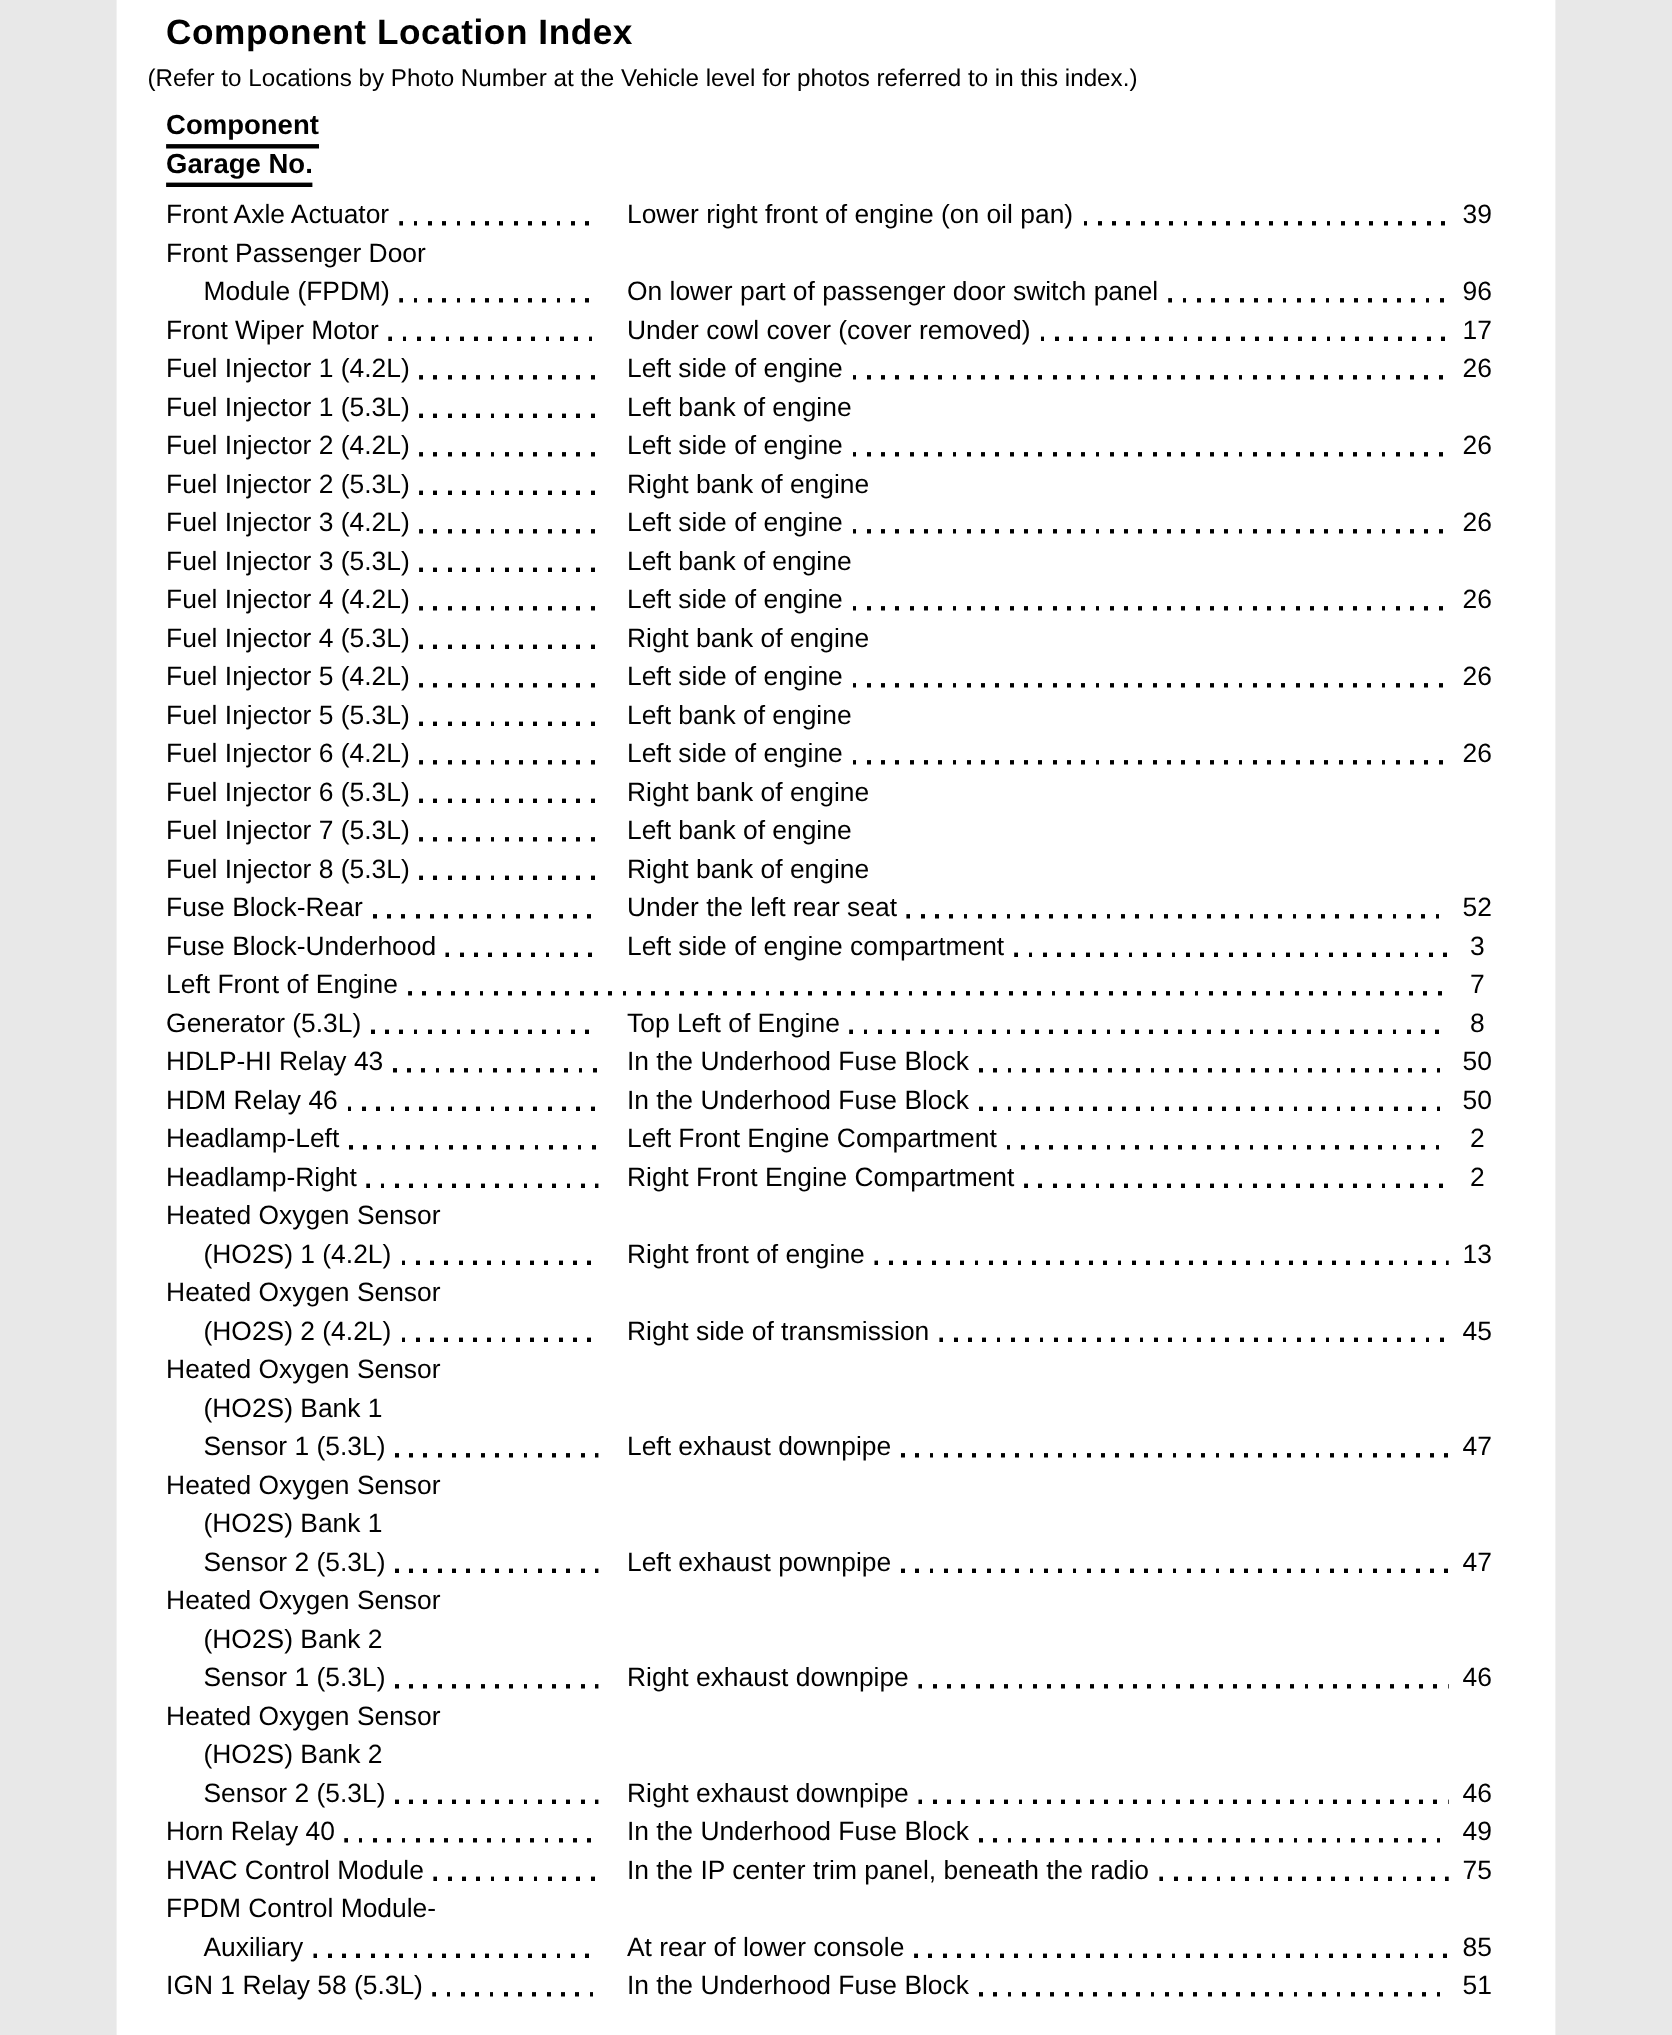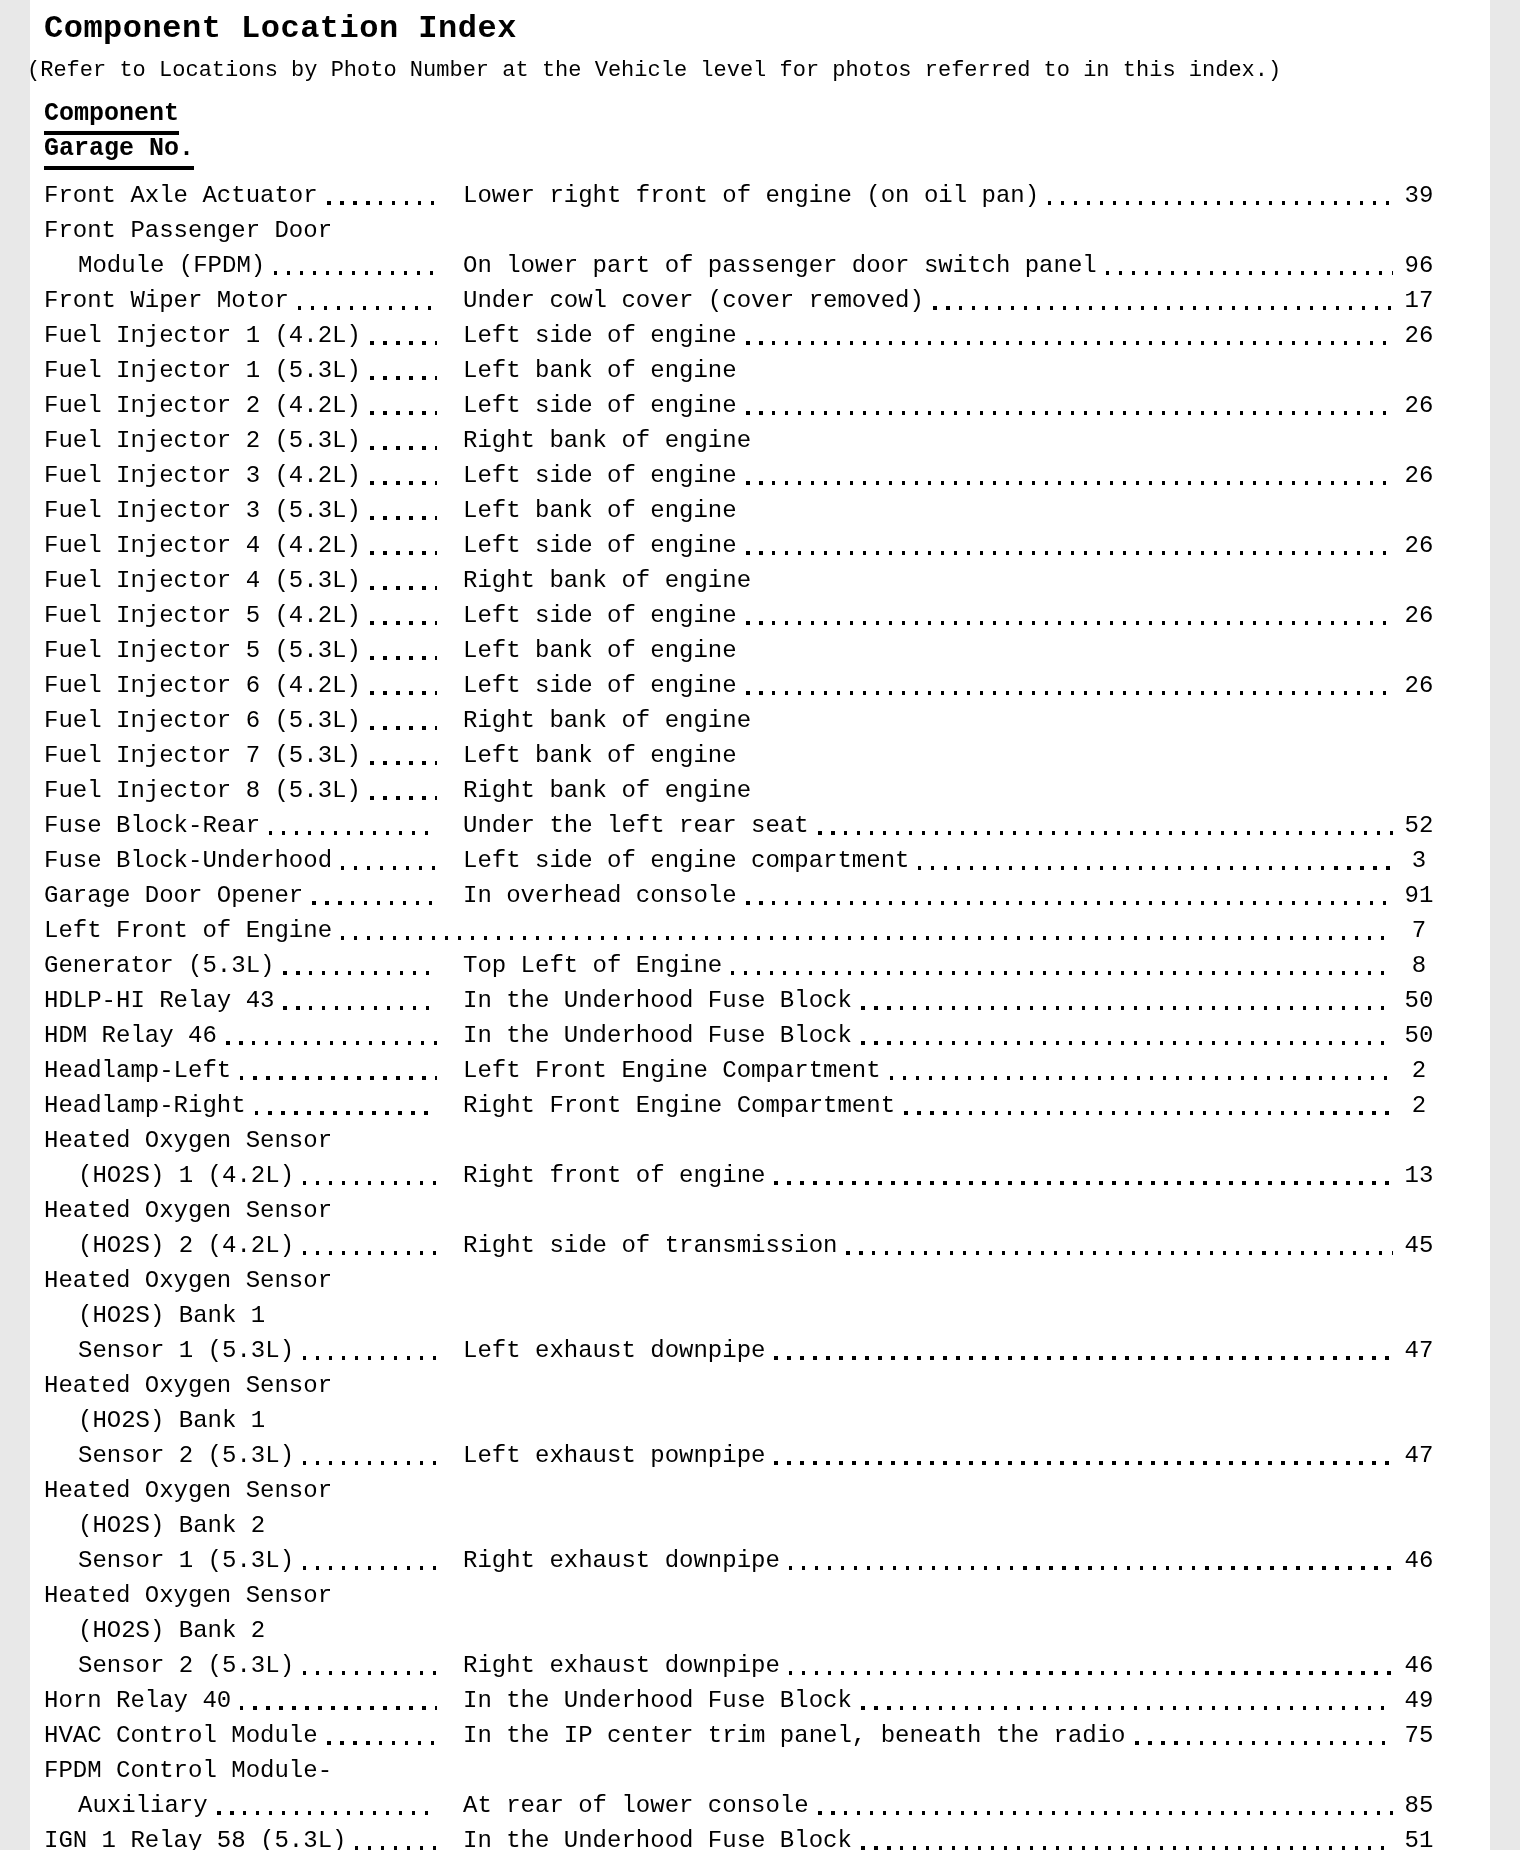--- a/index.html
+++ b/index.html
@@ -1,26 +1,26 @@
 <!DOCTYPE html>
 <html><head>
 <meta charset="utf-8">
 <style>
   html, body { margin: 0; padding: 0; background: #e8e8e8; }
   .page {
     position: relative;
-    width: 1460px;
+    width: 1308px;
     height: 1850px;
     margin: 0 auto;
     background: #ffffff;
     color: #000000;
     box-sizing: border-box;
-    padding: 8px 55px 0 14px;
+    padding: 8px 55px 0 45px;
     overflow: hidden;
-    font-family: Liberation Mono, monospace;
+    font-family: Liberation Sans, sans-serif;
   }
   .title {
     font-size: 32px;
     font-weight: bold;
     letter-spacing: 0.5px;
     line-height: 42px;
     margin: 0 0 8px 0;
   }
   .subtitle {
     font-size: 22px;
@@ -328,31 +328,20 @@
         <span class="txt">Fuse Block-Underhood</span>
         <span class="dots"></span>
       </div>
       <div class="loc">
         <span class="txt">Left side of engine compartment</span>
         <span class="dots"></span>
         <span class="photo">3</span>
       </div>
     </div>
 
-    <div class="row">
-      <div class="comp">
-        <span class="txt">Garage Door Opener</span>
-        <span class="dots"></span>
-      </div>
-      <div class="loc">
-        <span class="txt">In overhead console</span>
-        <span class="dots"></span>
-        <span class="photo">91</span>
-      </div>
-    </div>
 
     <div class="row">
       <div class="loc">
         <span class="txt">Left Front of Engine</span>
         <span class="dots"></span>
         <span class="photo">7</span>
       </div>
     </div>
 
     <div class="row">

